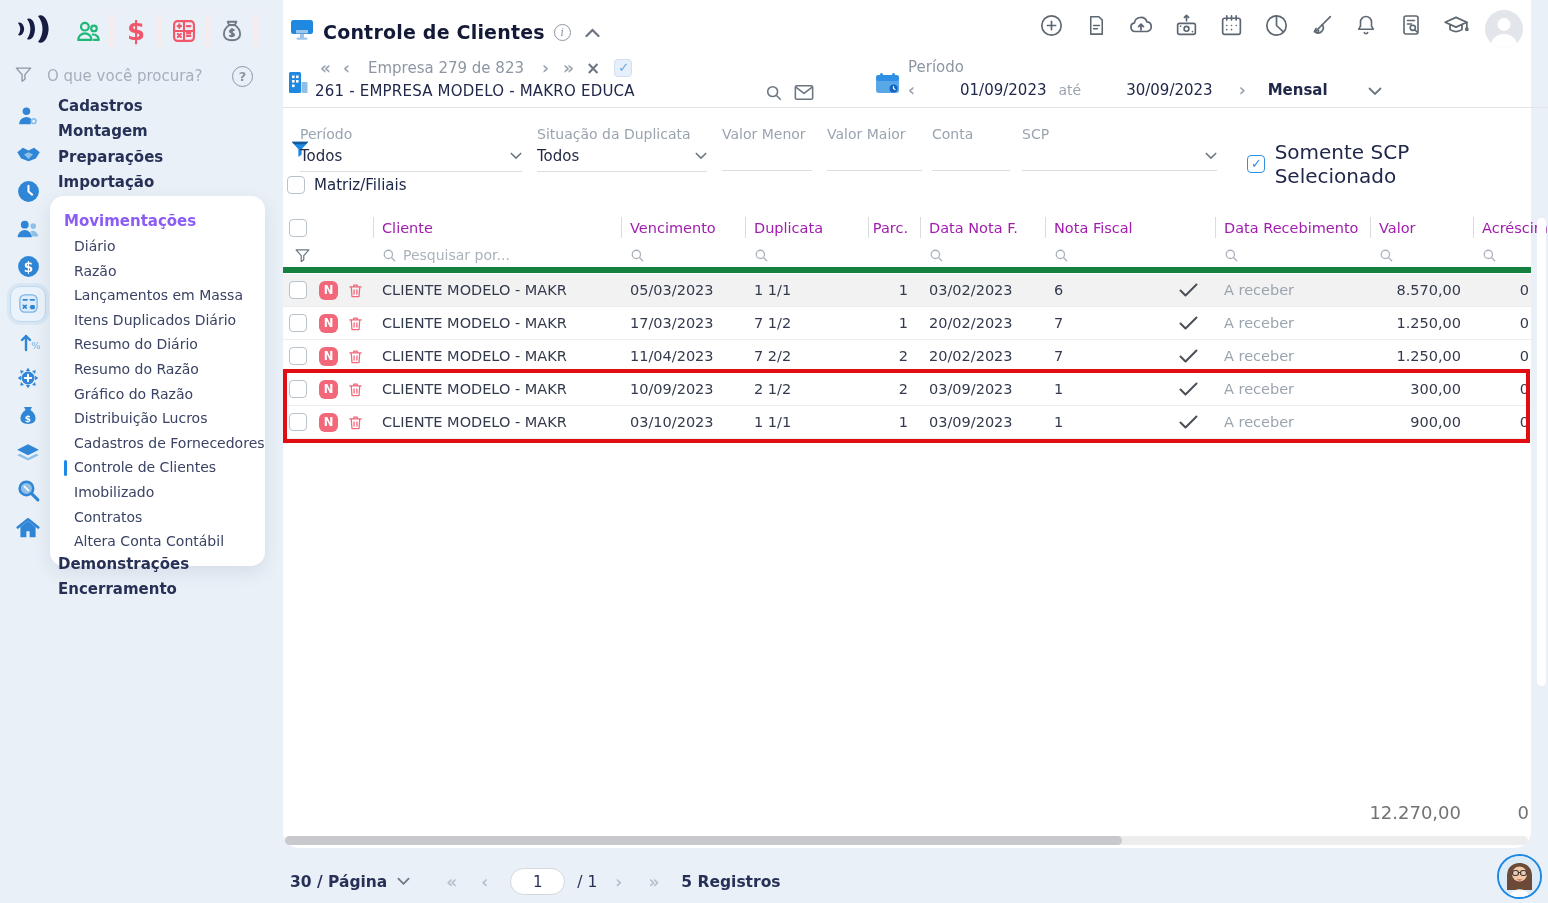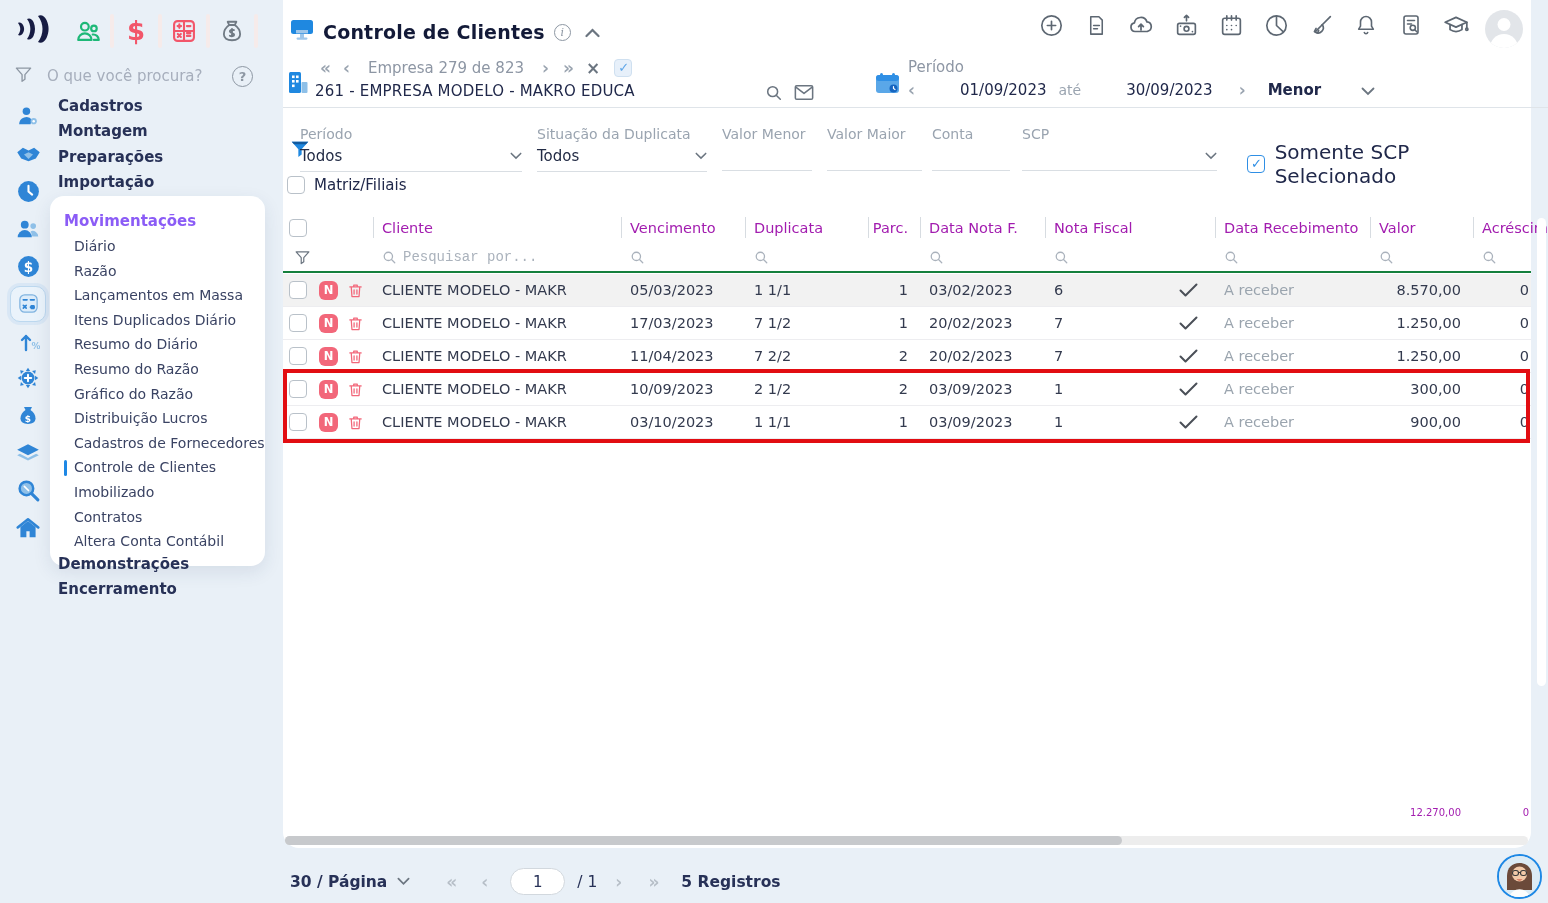--- a/index.html
+++ b/index.html
@@ -76,33 +76,33 @@
   .scp-check .lbl{font-size:20px;font-weight:500;color:#20284a;}
   .matriz-row{position:absolute;left:4px;top:176px;display:flex;align-items:center;gap:9px;cursor:pointer;}
   .matriz-row .lbl{font-size:15px;font-weight:500;color:#20284a;}
 
   
   .tgrid{display:grid;grid-template-columns:32px 58px 248px 124px 123px 52px 125px 125px 45px 155px 103px 1fr;}
   .thead{position:absolute;left:0;top:212px;width:100%;height:31px;}
   .th{font-size:14.5px;color:#a21caf;font-weight:500;display:flex;align-items:center;padding-left:9px;position:relative;}
   .th.bl:before{content:"";position:absolute;left:0;top:5px;bottom:5px;width:1px;background:#d7dce1;}
   .th.r{justify-content:flex-end;padding-right:12px;}
-  .tsearch{position:absolute;left:0;top:243px;width:100%;height:30px;border-bottom:2px solid #15803d;font-family:Liberation Mono, monospace;}
+  .tsearch{position:absolute;left:0;top:243px;width:100%;height:30px;border-bottom:6px solid #15803d;}
   .ts{display:flex;align-items:center;gap:6px;padding-left:9px;color:#aab2bc;font-size:14px;}
   .tbody{position:absolute;left:0;top:274px;width:100%;}
   .trow{height:33px;border-bottom:1px solid #ededf0;}
   .trow.shaded{background:#f2f2f2;}
   .tc{font-size:14.5px;color:#333a4e;display:flex;align-items:center;padding-left:9px;overflow:hidden;white-space:nowrap;}
   .tc.r{justify-content:flex-end;padding-left:0;padding-right:12px;}
   .tc.muted{color:#9aa4ae;}
   .nbadge{width:19px;height:19px;background:#f2677a;color:#fff;border-radius:6px;font-size:11.5px;font-weight:bold;display:flex;align-items:center;justify-content:center;cursor:pointer;}
   .trash{margin-left:9px;cursor:pointer;display:flex;align-items:center;}
   .annotation{position:absolute;left:0px;top:369px;width:1247px;height:74px;border:4px solid #e20d12;pointer-events:none;z-index:8;}
   .total-row{position:absolute;left:0;top:797px;width:100%;height:30px;}
-  .total-row .tc{font-size:10px;color:#a21caf;}
+  .total-row .tc{font-size:18px;color:#737373;}
   .hscroll{position:absolute;left:2px;top:836px;width:1243px;height:9px;background:#ededed;border-radius:5px;}
   .hscroll .thumb{position:absolute;left:0;top:0;height:9px;width:837px;background:#c7c9cc;border-radius:5px;cursor:pointer;}
 
   
   .footer{position:absolute;left:283px;top:860px;width:1265px;height:43px;display:flex;align-items:center;}
   .psize{font-size:15.5px;font-weight:bold;color:#273157;margin-left:7px;display:flex;align-items:center;gap:10px;cursor:pointer;}
   .pg-glyph{color:#b6bec7;font-size:17px;font-weight:bold;cursor:pointer;}
   .page-pill{width:55px;height:27px;border:1px solid #d2d8de;border-radius:14px;background:#fff;display:flex;align-items:center;justify-content:center;font-size:15px;color:#273157;}
   .pof{font-size:15.5px;color:#273157;font-weight:500;}
   .records{font-size:15.5px;font-weight:bold;color:#273157;}
@@ -252,21 +252,21 @@
           <path d="M18.5 14.5v2l1.5 1" stroke="#fff" stroke-width="1.2" fill="none" stroke-linecap="round"></path>
         </svg>
     </span>
     <div class="period-label">Período</div>
     <div class="period-row">
       <span class="nav-glyph">‹</span>
       <span class="pdate" style="">01/09/2023</span>
       <span class="pate">até</span>
       <span class="pdate">30/09/2023</span>
       <span class="nav-glyph" style="margin-left:14px">›</span>
-      <span class="pmode">Menor</span>
+      <span class="pmode">Mensal</span>
       <span style="margin-left:28px"><svg width="14" height="9" viewBox="0 0 14 9">
             <polyline points="1.5,1.5 7,7 12.5,1.5" fill="none" stroke="#6b7580" stroke-width="1.8" stroke-linecap="round"></polyline>
           </svg></span>
     </div>
 
   </div>
 
   <div class="filters">
     <span class="abs" style="left:6px;top:18px">
       <svg width="22" height="22" viewBox="0 0 24 24">

